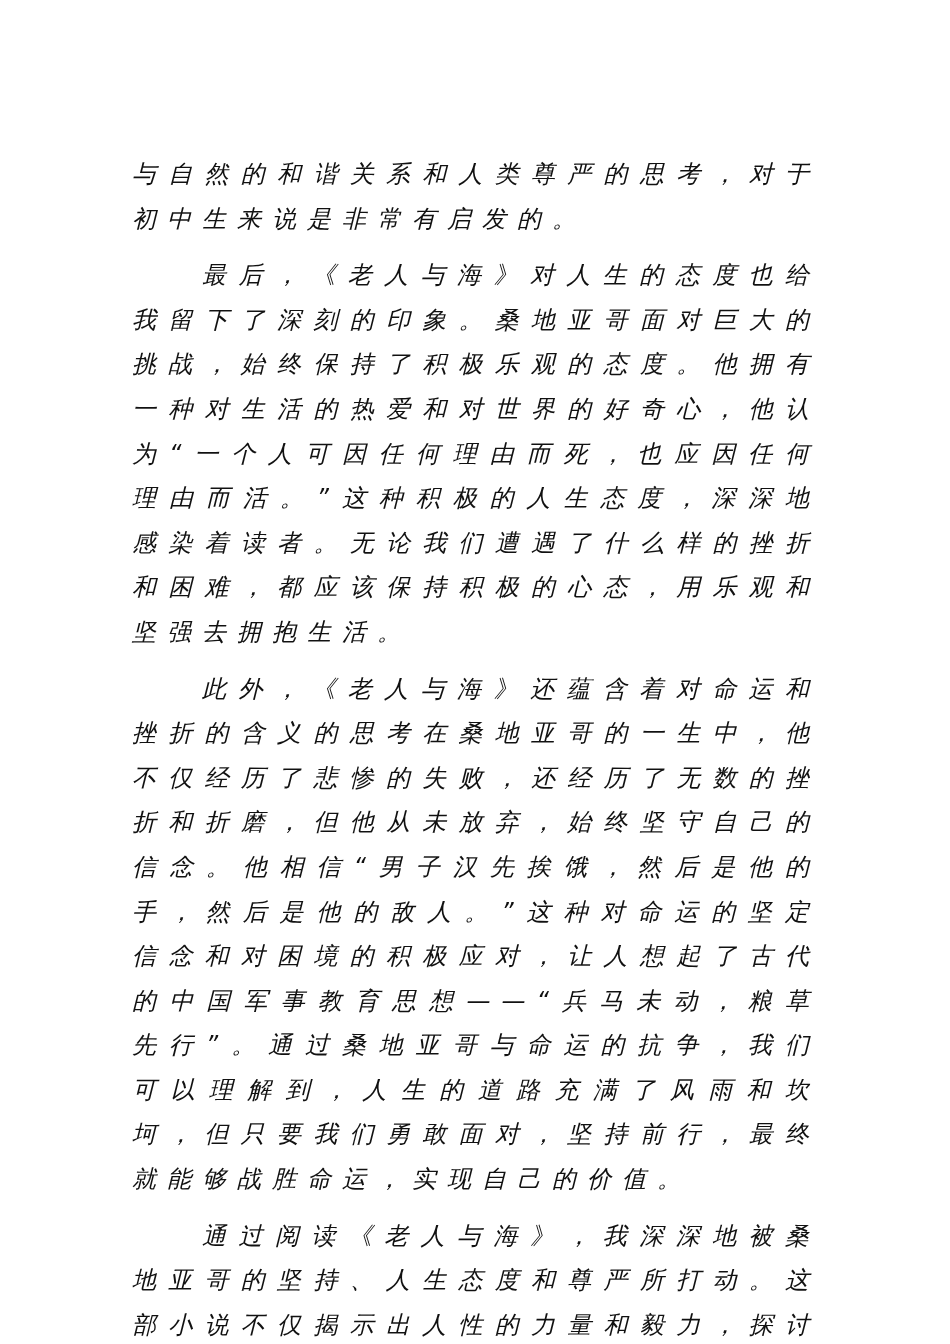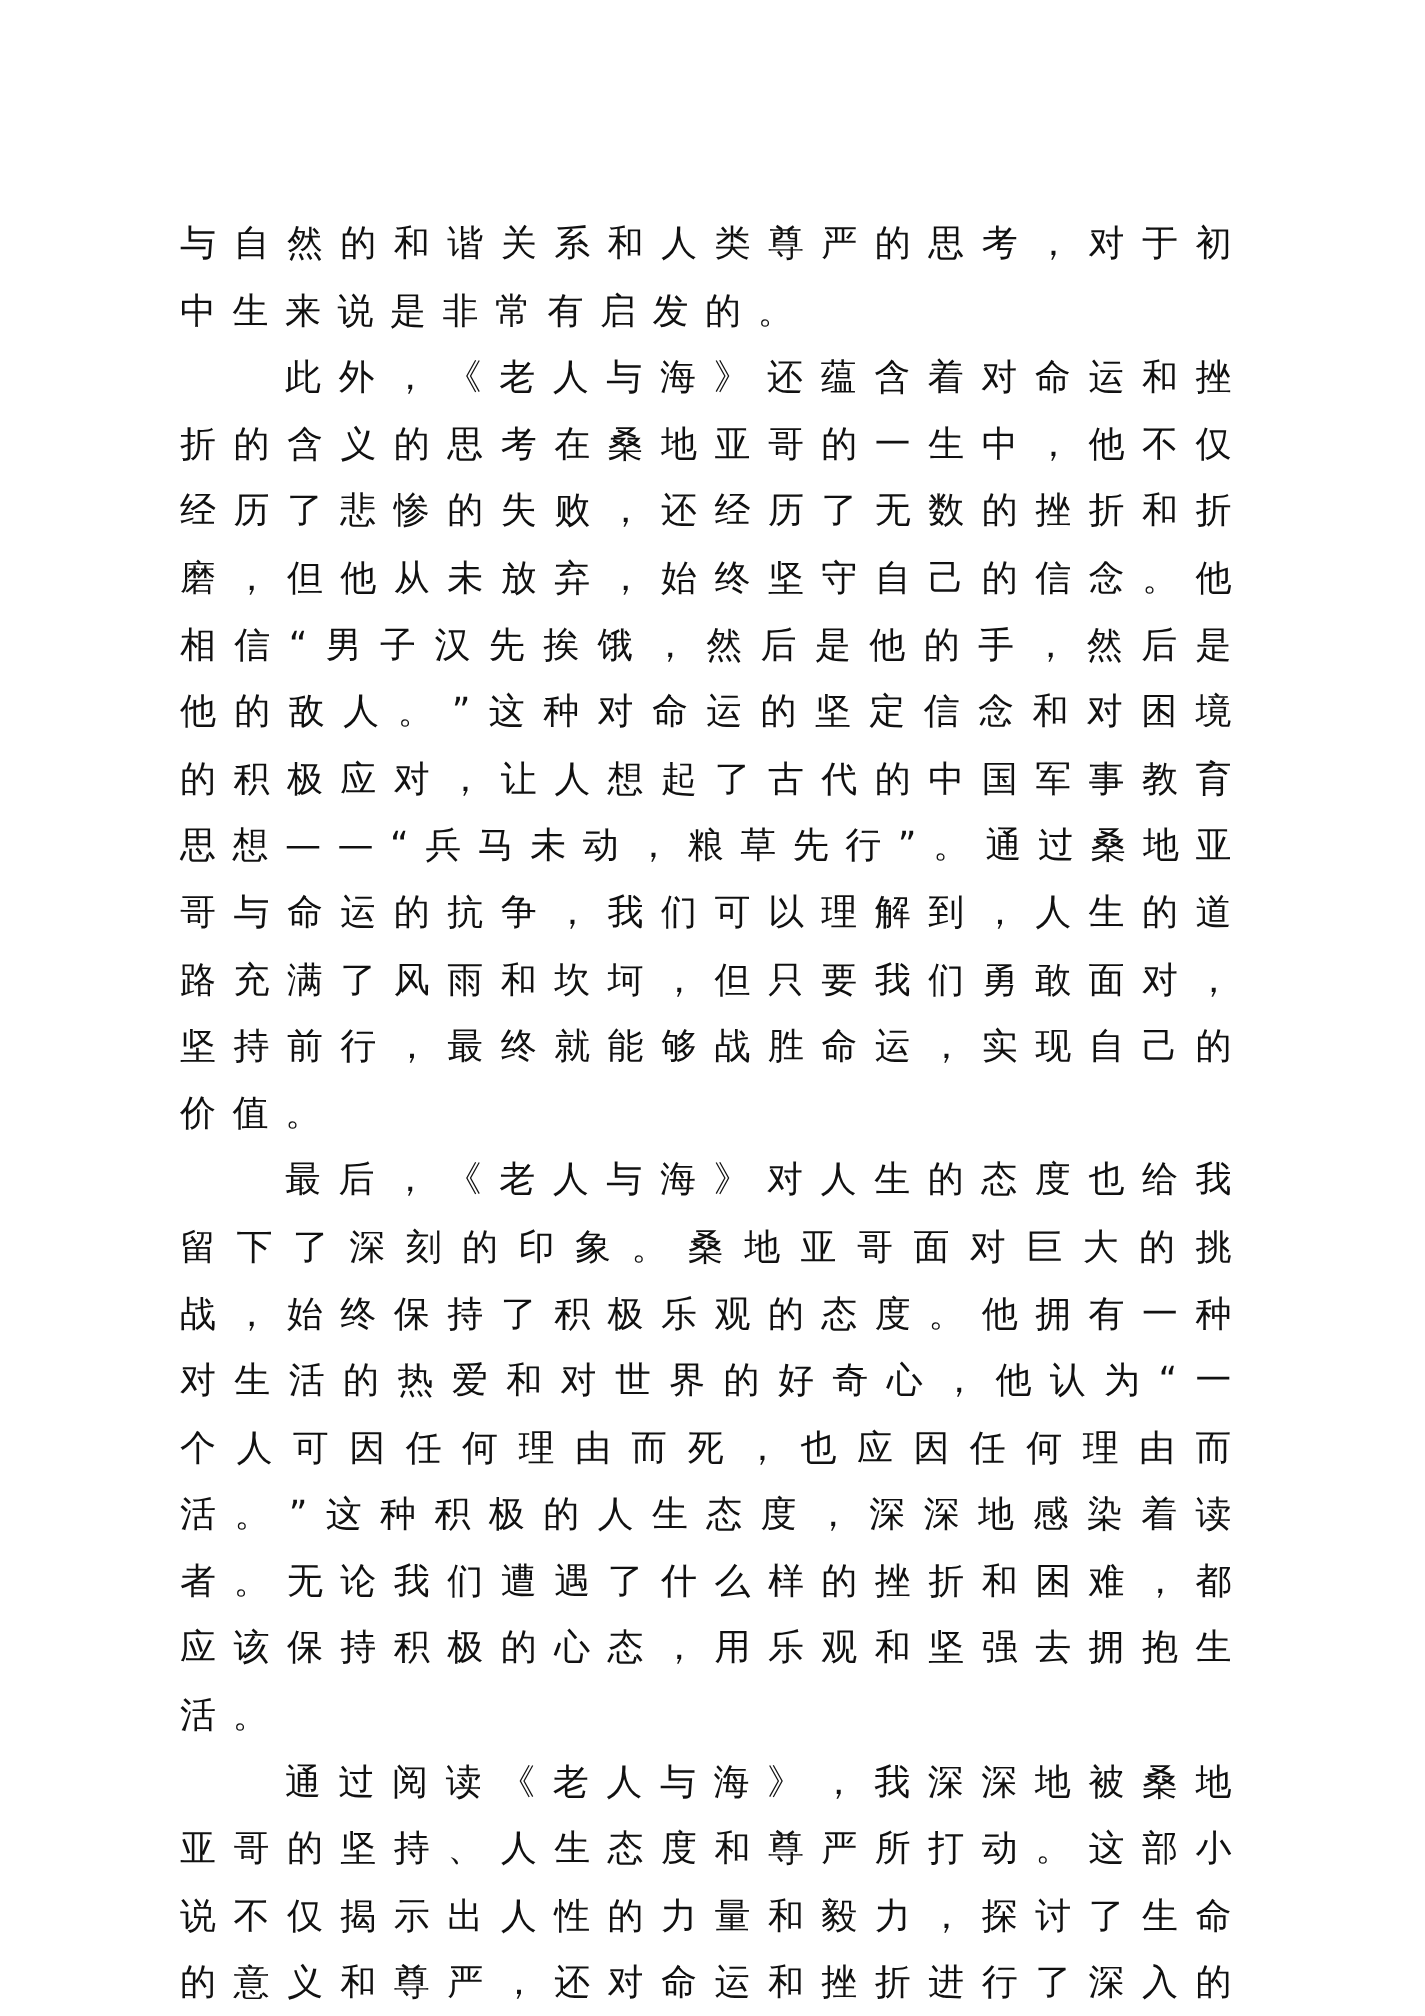--- a/index.html
+++ b/index.html
@@ -27,31 +27,32 @@
       top: 140px;
       width: 712px;
       color: #111111;
       font-family: "DejaVu Sans", sans-serif;
       font-size: 24px;
       line-height: 44.6px;
       letter-spacing: 11px;
       text-align: justify;
     }
     .para {
-      margin: 0;
+      margin: 12px;
       padding: 0;
       word-break: break-all;
+      font-style: italic;
     }
     .para.indent {
       text-indent: 70px;
     }
   </style>
 </head>
 <body>
 
 <div class="page">
   <div class="content">
     <p class="para">与自然的和谐关系和人类尊严的思考，对于初中生来说是非常有启发的。</p>
+    <p class="para indent">最后，《老人与海》对人生的态度也给我留下了深刻的印象。桑地亚哥面对巨大的挑战，始终保持了积极乐观的态度。他拥有一种对生活的热爱和对世界的好奇心，他认为“一个人可因任何理由而死，也应因任何理由而活。”这种积极的人生态度，深深地感染着读者。无论我们遭遇了什么样的挫折和困难，都应该保持积极的心态，用乐观和坚强去拥抱生活。</p>
     <p class="para indent">此外，《老人与海》还蕴含着对命运和挫折的含义的思考在桑地亚哥的一生中，他不仅经历了悲惨的失败，还经历了无数的挫折和折磨，但他从未放弃，始终坚守自己的信念。他相信“男子汉先挨饿，然后是他的手，然后是他的敌人。”这种对命运的坚定信念和对困境的积极应对，让人想起了古代的中国军事教育思想——“兵马未动，粮草先行”。通过桑地亚哥与命运的抗争，我们可以理解到，人生的道路充满了风雨和坎坷，但只要我们勇敢面对，坚持前行，最终就能够战胜命运，实现自己的价值。</p>
-    <p class="para indent">最后，《老人与海》对人生的态度也给我留下了深刻的印象。桑地亚哥面对巨大的挑战，始终保持了积极乐观的态度。他拥有一种对生活的热爱和对世界的好奇心，他认为“一个人可因任何理由而死，也应因任何理由而活。”这种积极的人生态度，深深地感染着读者。无论我们遭遇了什么样的挫折和困难，都应该保持积极的心态，用乐观和坚强去拥抱生活。</p>
     <p class="para indent">通过阅读《老人与海》，我深深地被桑地亚哥的坚持、人生态度和尊严所打动。这部小说不仅揭示出人性的力量和毅力，探讨了生命的意义和尊严，还对命运和挫折进行了深入的思考。它是一部充满哲思和启发的作品，对于初中生来说，读完这部小说之后，能够从中汲取到宝贵的人生智慧和经验。</p>
   </div>
 </div>
 
 </body></html>

